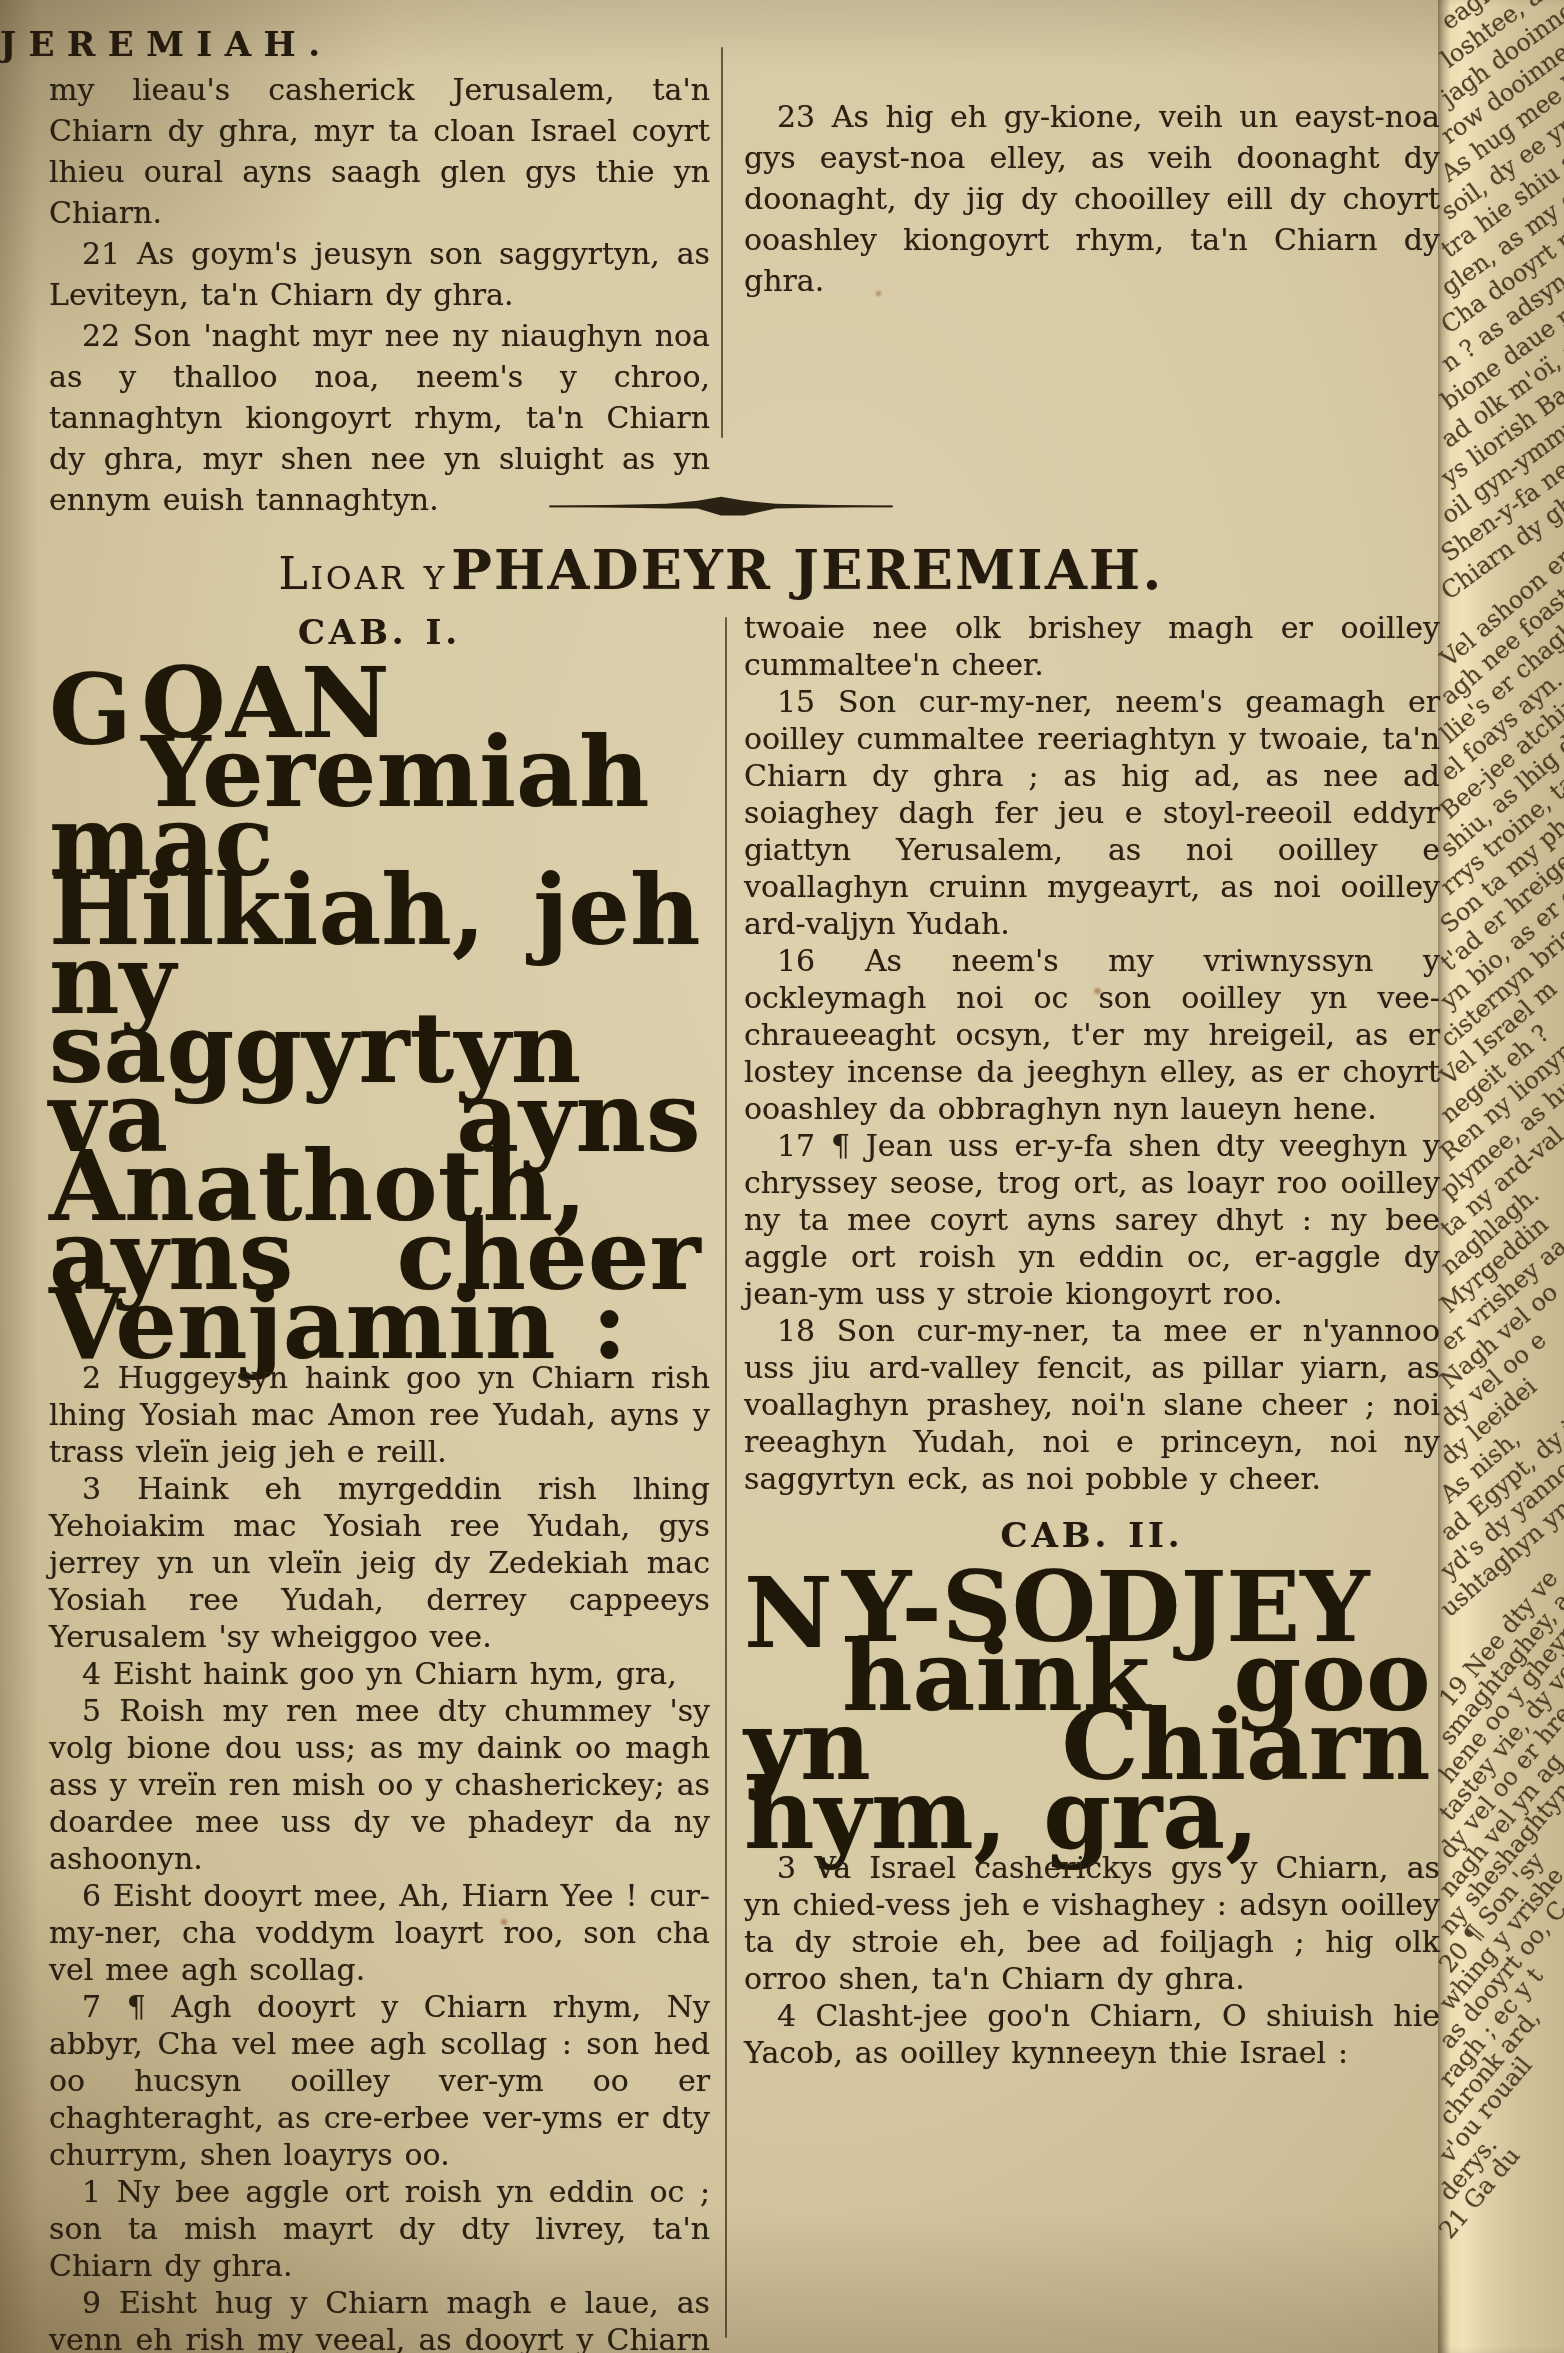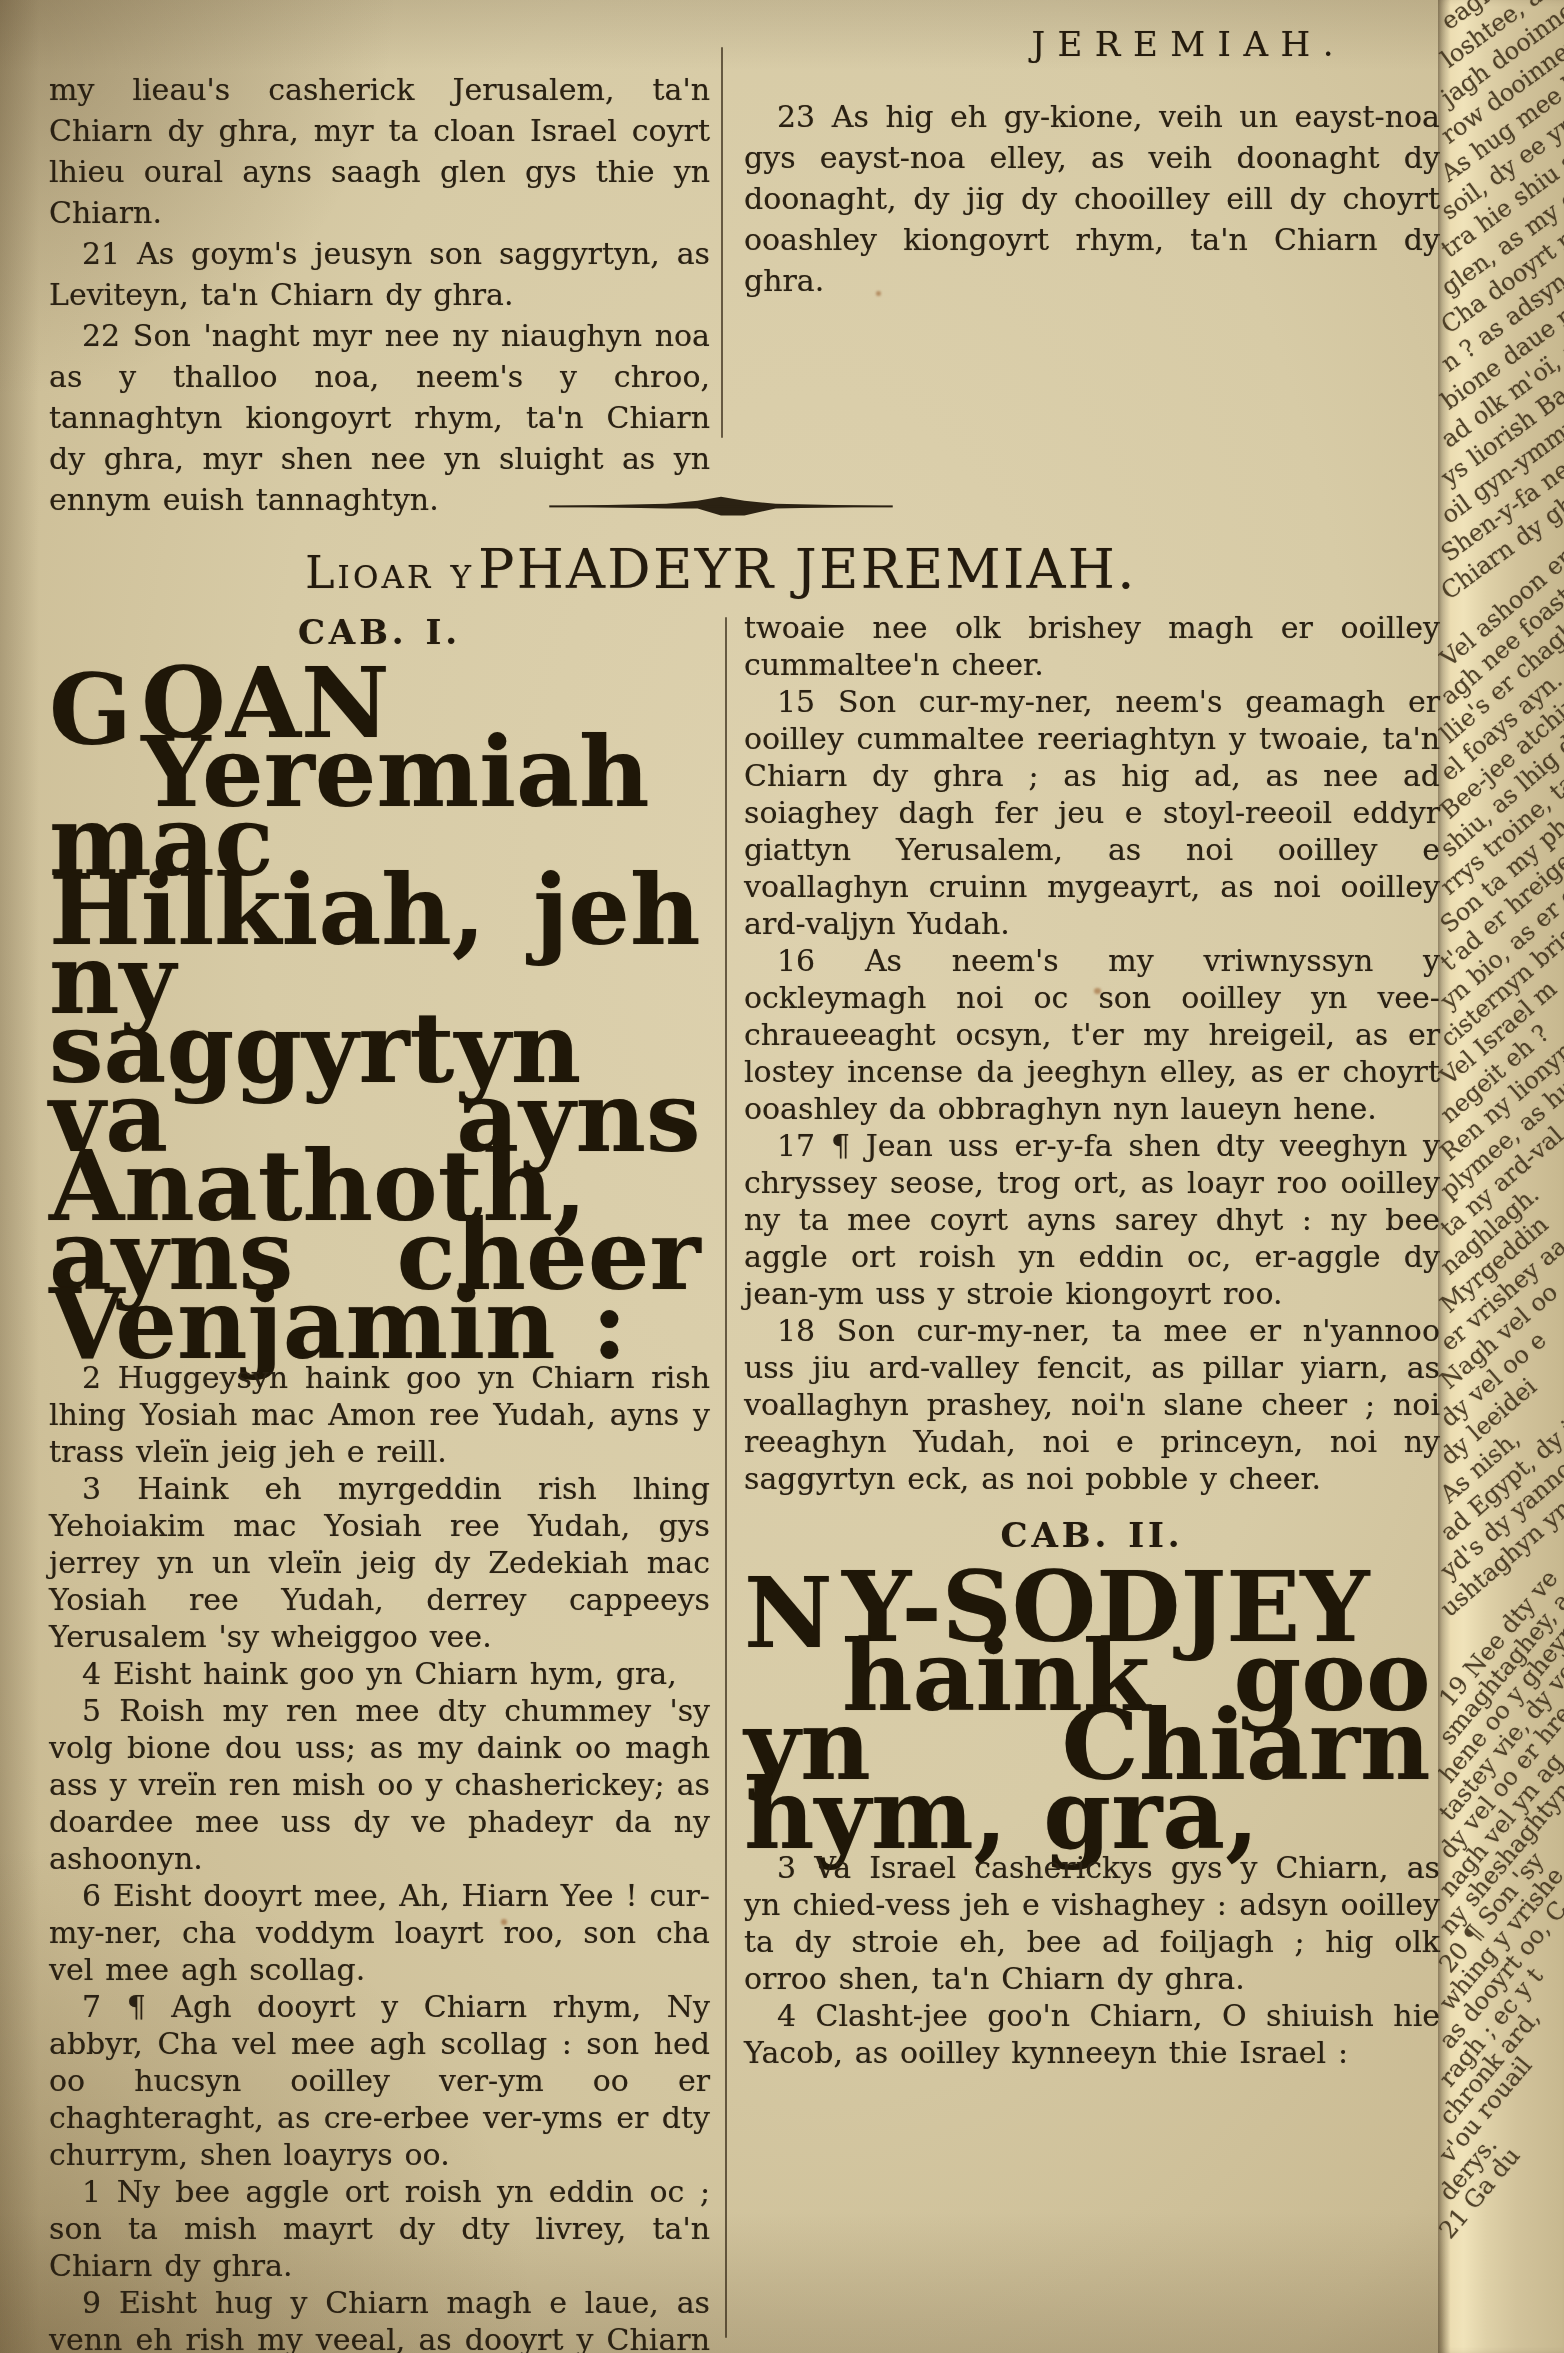--- a/index.html
+++ b/index.html
@@ -13,35 +13,35 @@
     position:absolute;inset:0;
     background:
       radial-gradient(circle at 0% 0%, rgba(90,72,45,.38), rgba(90,72,45,0) 14%),
       radial-gradient(circle at 2% 100%, rgba(104,84,50,.35), rgba(104,84,50,0) 18%),
       linear-gradient(90deg, rgba(80,62,36,.28) 0%, rgba(80,62,36,0) 2.5%),
       linear-gradient(180deg, rgba(88,70,42,.16) 0%, rgba(88,70,42,0) 3%, rgba(88,70,42,0) 94%, rgba(88,70,42,.22) 100%),
       radial-gradient(ellipse at 52% 38%, #ddd1ae 0%, #d7cba6 48%, #cabb93 82%, #b5a47c 100%);
   }
   .ink{ text-shadow:0 0 0.8px rgba(43,33,17,.45); }
   .running-head{
-    position:absolute;top:23.5px;left:0;width:1346px;text-align:right;
-    font-size:34px;letter-spacing:12.5px;font-weight:normal;color:#241b0e;
+    position:absolute;top:23.5px;left:0;width:1346px;text-align:left;
+    font-size:34px;letter-spacing:12.5px;font-weight:bold;color:#241b0e;
   }
   .col{ text-align:justify; font-size:30px; color:#2a2113; word-spacing:2.3px; }
   .top-section{ position:absolute; top:69px; left:49px; width:1391px; display:flex; }
   .top-section .col{ line-height:41px; }
   .top-left{ width:661px; }
   .top-right{ width:696px; margin-left:34px; padding-top:27px; }
   .colrule{ position:absolute; background:rgba(52,40,22,.7); width:2.3px; border-radius:1.6px; }
   #rule-top{ left:721px; top:47px; height:391px; }
   #rule-main{ left:725px; top:617px; height:1721px; }
   .divider-wrap{ position:absolute; top:496px; left:0; width:1442px; text-align:center; }
   .title-block{ position:absolute; top:538px; left:0; width:1442px; text-align:center; white-space:nowrap; color:#241b0e; }
   .title-lead{ font-variant:small-caps; font-size:44px; letter-spacing:3.1px; }
-  .title-main{ font-size:54px; font-weight:normal; letter-spacing:2.3px; }
+  .title-main{ font-size:54px; font-weight:bold; letter-spacing:2.3px; }
   .main-section{ position:absolute; top:609px; left:49px; width:1391px; display:flex; }
   .main-section .col{ line-height:37px; }
   .main-left{ width:661px; }
   .main-right{ width:696px; margin-left:34px; }
   .v{ margin:0; }
   .v.verse{ text-indent:33px; }
   .v.cont{ text-indent:0; }
   .v.heading{
     text-align:center; text-indent:0; font-size:34px; letter-spacing:3.9px;
     margin:4.7px 0 12.5px; font-weight:bold; color:#241b0e;

